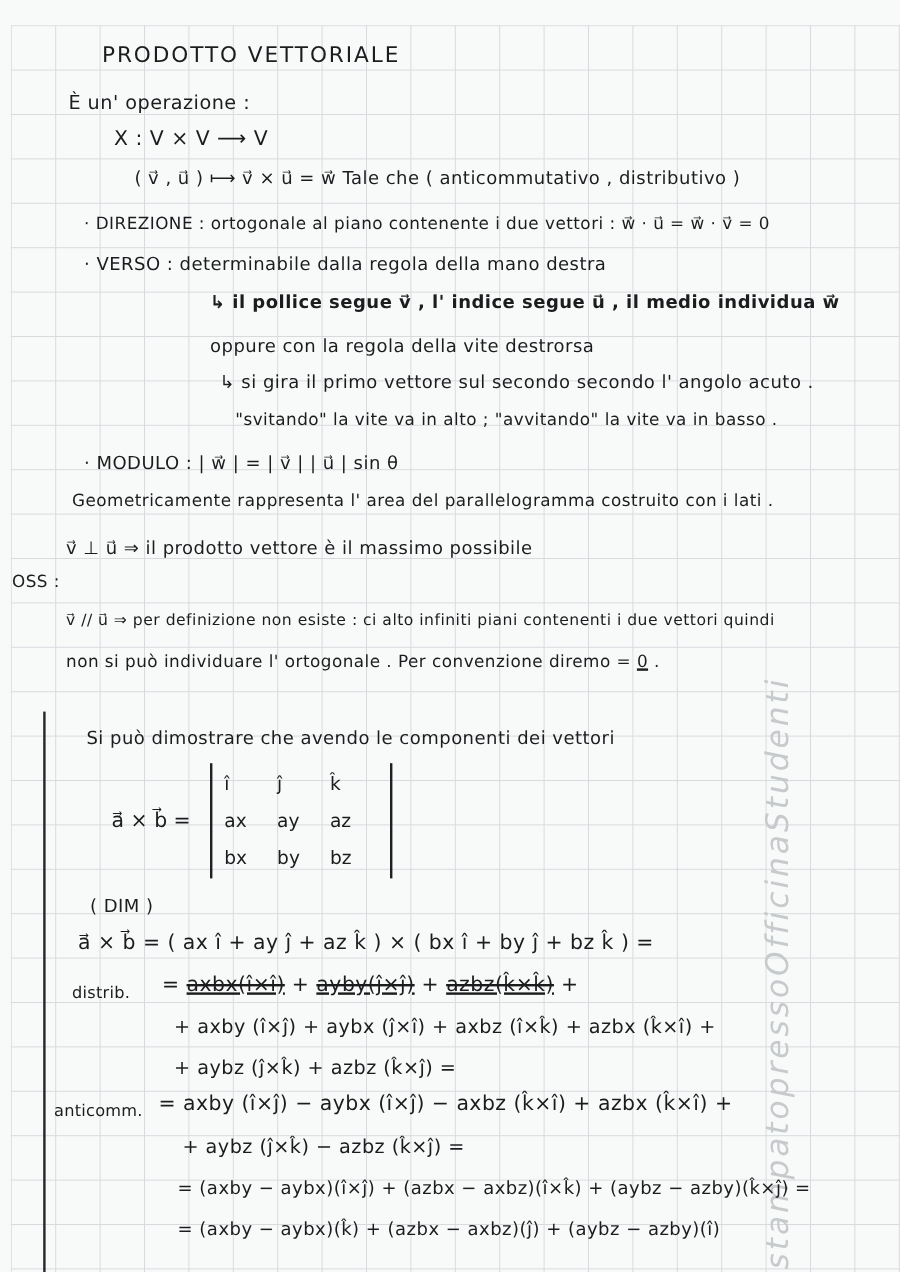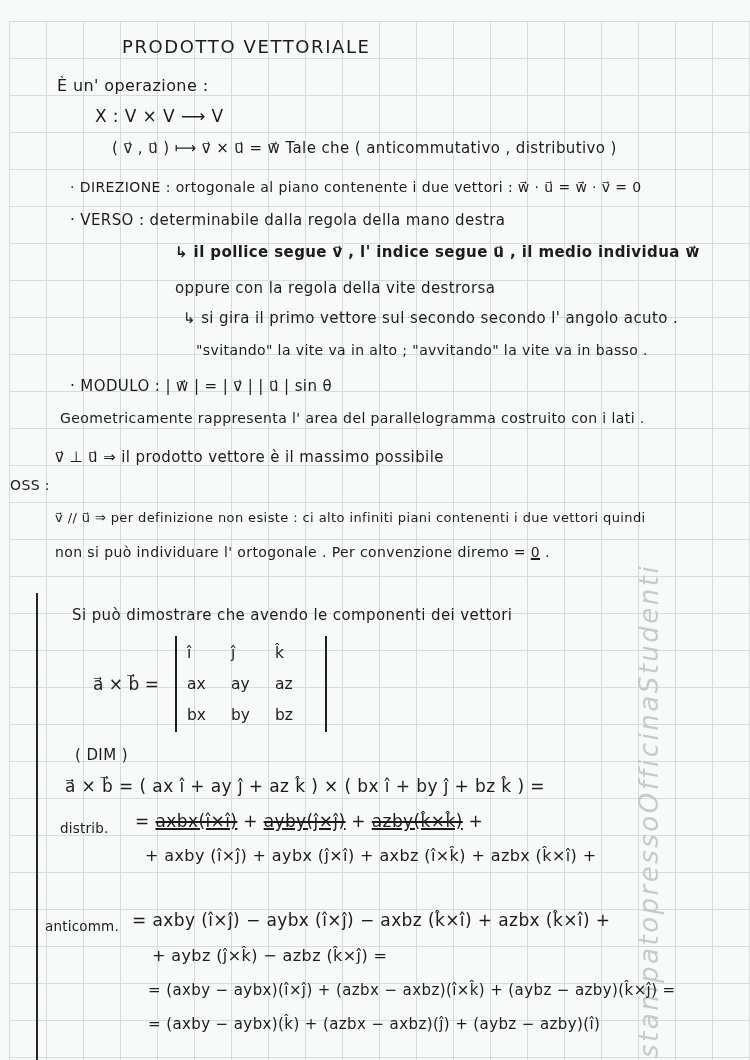--- a/index.html
+++ b/index.html
@@ -38,21 +38,21 @@
 <body>
 
 <div class="page">
 
   <div class="grid"></div>
 
   <div class="watermark">stampatopressoOfficinaStudenti</div>
 
   <div class="margin-rule"></div>
 
-  <div class="hw t18" style="left:85px;top:36px;padding-left:37px;">PRODOTTO VETTORIALE</div>
+  <div class="hw t18" style="left:85px;top:36px;">PRODOTTO VETTORIALE</div>
 
   <div class="hw t16" style="left:57px;top:76px;">È un' operazione :</div>
 
   <div class="hw t17" style="left:95px;top:106px;">X :   V × V ⟶ V</div>
 
   <div class="hw t15" style="left:112px;top:139px;">( v⃗ , u⃗ )  ⟼   v⃗ × u⃗ = w⃗    Tale che       ( anticommutativo , distributivo )</div>
 
   <div class="hw t14" style="left:70px;top:179px;">· DIREZIONE :  ortogonale al piano contenente  i  due  vettori :  w⃗ · u⃗  =  w⃗ · v⃗  = 0</div>
 
   <div class="hw t15" style="left:70px;top:211px;">· VERSO :  determinabile dalla regola della  mano  destra</div>
@@ -99,25 +99,26 @@
   </div>
 
   <div class="hw t15" style="left:75px;top:746px;">( DIM )</div>
 
   <div class="hw t17" style="left:65px;top:776px;">a⃗ × b⃗ = ( ax î + ay ĵ +  az k̂ ) × ( bx î + by ĵ +  bz k̂ ) =</div>
 
   <div class="hw lbl" style="left:60px;top:820px;">distrib.</div>
 
   <div class="hw t17" style="left:135px;top:811px;">
     <span>=</span>
-    <span class="strike">axbx(î×î)</span><span> + </span><span class="strike">ayby(ĵ×ĵ)</span><span> + </span><span class="strike">azby(k̂×k̂)</span><span> +</span>
+    <span class="strike">axbx(î×î)</span><span> + </span><span class="strike">ayby(ĵ×ĵ)</span><span> + </span><span class="strike">azbz(k̂×k̂)</span><span> +</span>
   </div>
 
   <div class="hw t16" style="left:145px;top:846px;">+ axby (î×ĵ) + aybx (ĵ×î) +   axbz (î×k̂) + azbx (k̂×î) +</div>
 
+  <div class="hw t16" style="left:145px;top:880px;">+ aybz (ĵ×k̂) + azbz  (k̂×ĵ) =</div>
 
   <div class="hw lbl" style="left:45px;top:918px;">anticomm.</div>
 
   <div class="hw t16" style="left:152px;top:946px;">+ aybz (ĵ×k̂) − azbz (k̂×ĵ) =</div>
 
   <div class="hw t17" style="left:132px;top:910px;">= axby (î×ĵ) − aybx (î×ĵ) − axbz (k̂×î) + azbx (k̂×î) +</div>
 
   <div class="hw t15" style="left:148px;top:981px;">= (axby −  aybx)(î×ĵ) + (azbx − axbz)(î×k̂) + (aybz − azby)(k̂×ĵ) =</div>
 
   <div class="hw t15" style="left:148px;top:1015px;">= (axby −  aybx)(k̂) +  (azbx − axbz)(ĵ)  + (aybz − azby)(î)</div>

